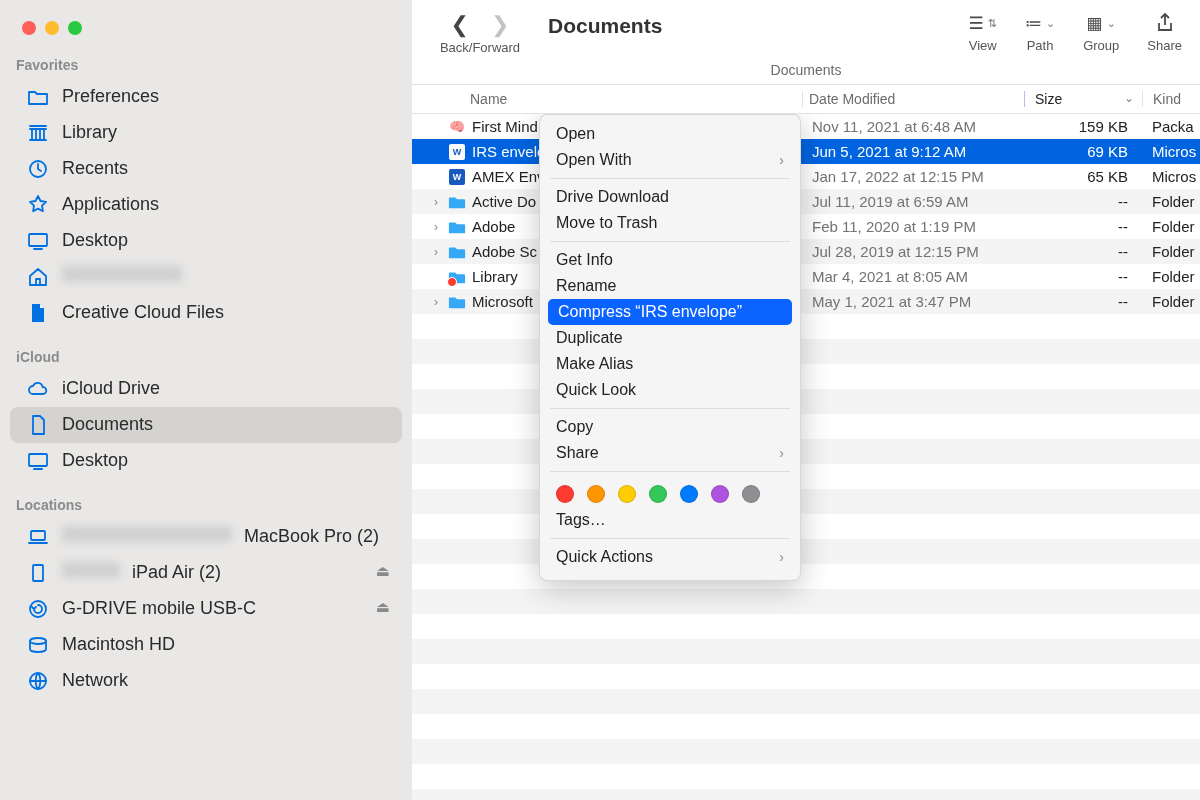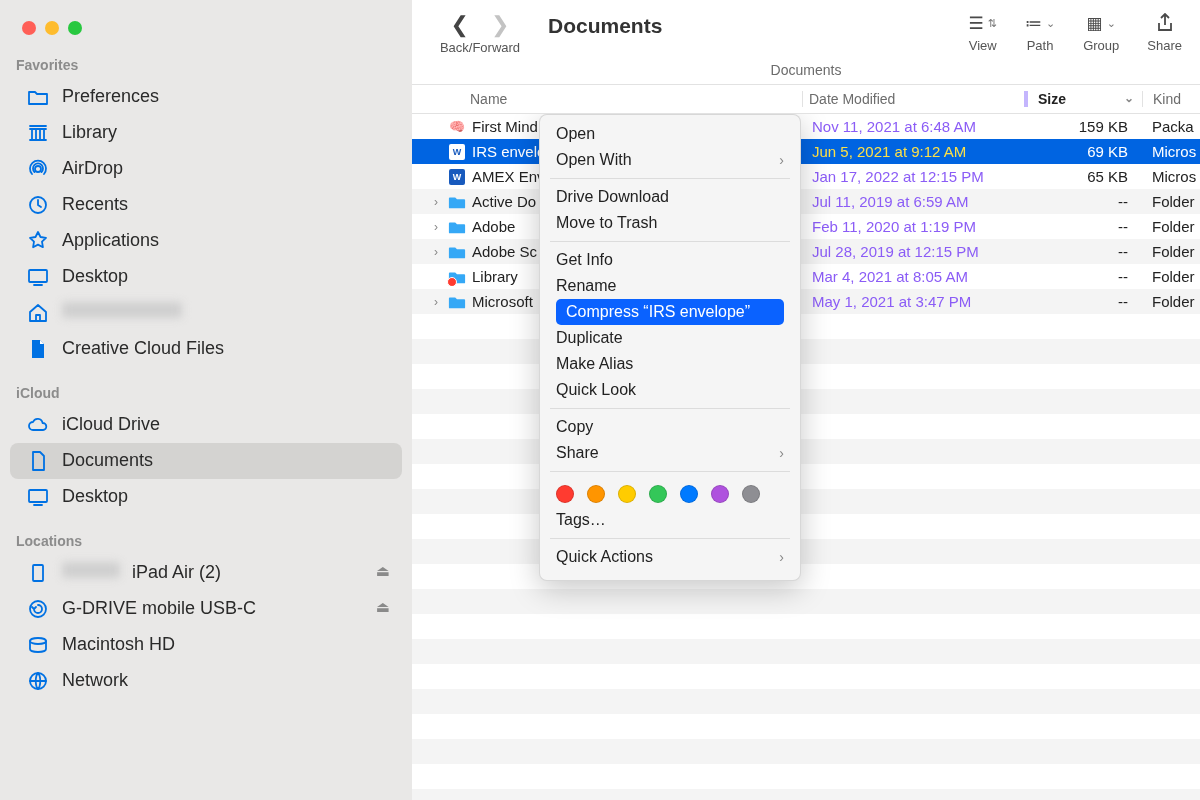--- a/index.html
+++ b/index.html
@@ -33,46 +33,46 @@
 .tb-item { display: flex; flex-direction: column; align-items: center; cursor: default; }
 .tb-item .tb-ico { height: 22px; font-size: 17px; color: #4a4a4a; display: flex; align-items: center; gap: 4px; }
 .tb-item .lbl { font-size: 13px; color: #555; margin-top: 4px; }
 .tb-chev { font-size: 11px; color: #777; }
 
 .pathbar { text-align: center; font-size: 14px; color: #6b6b6b; padding: 2px 0 6px; }
 
 .headers { height: 30px; display: flex; align-items: center; border-top: 1px solid #e2e2e2; border-bottom: 1px solid #e2e2e2; font-size: 14px; color: #6c6c6c; }
 .h-name { width: 390px; padding-left: 58px; }
 .h-date { width: 222px; border-left: 1px solid #e2e2e2; padding-left: 6px; }
-.h-size { width: 118px; border-left: 4px solid #c4b5fd; padding-left: 10px; font-weight: 700; color: #222; position: relative; }
+.h-size { width: 118px; border-left: 1px solid #c4b5fd; padding-left: 10px; font-weight: 400; color: #222; position: relative; }
 .h-size .sort { position: absolute; right: 8px; color: #888; font-size: 12px; }
 .h-kind { flex: 1; border-left: 1px solid #e2e2e2; padding-left: 10px; }
 
 .filelist { flex: 1; position: relative; overflow: hidden; }
 .row { height: 25px; display: flex; align-items: center; font-size: 15px; }
 .row:nth-child(even) { background: #f4f4f4; }
 .row.selected { background: #0064e1; color: #fff; }
-.row.selected .c-date { color: #fde047; }
+.row.selected .c-date { color: #ffffff; }
 .c-name { width: 390px; display: flex; align-items: center; padding-left: 18px; gap: 6px; white-space: nowrap; overflow: hidden; }
 .disclosure { width: 12px; color: #888; font-size: 12px; flex: 0 0 12px; text-align: center; }
 .file-ico { width: 18px; height: 18px; display: flex; align-items: center; justify-content: center; flex: 0 0 18px; }
 .folder-svg { fill: #35a8f6; }
 .doc-w { background: #185abd; color: #fff; font-size: 9px; font-weight: 700; border-radius: 2px; width: 16px; height: 16px; display: flex; align-items: center; justify-content: center; }
 .row.selected .doc-w { background: #fff; color: #185abd; }
 .badge-dot { position: relative; }
 .badge-dot::after { content: ""; position: absolute; width: 8px; height: 8px; background: #ff3b30; border-radius: 50%; bottom: -1px; left: -1px; border:1px solid #fff;}
-.c-date { width: 222px; color: #8b5cf6; padding-left: 10px; white-space: nowrap; overflow: hidden; }
+.c-date { width: 222px; color: #737373; padding-left: 10px; white-space: nowrap; overflow: hidden; }
 .c-size { width: 118px; text-align: right; padding-right: 14px; }
 .c-kind { flex: 1; padding-left: 10px; white-space: nowrap; overflow: hidden; }
 .empty-row { height: 25px; }
 .empty-row:nth-child(even) { background: #f4f4f4; }
 
 .ctx-menu { position: absolute; left: 127px; top: 0px; width: 262px; background: #f5f5f5; border: 1px solid rgba(0,0,0,0.12); border-radius: 8px; box-shadow: 0 8px 30px rgba(0,0,0,0.22); padding: 6px 0 10px; z-index: 50; }
 .ctx-item { padding: 4px 16px; font-size: 16px; color: #222; display: flex; align-items: center; justify-content: space-between; }
-.ctx-item.hover { background: #0a62ff; color: #fff; margin: 0 16px; border-radius: 5px; padding: 4px 10px; }
+.ctx-item.hover { background: #0a62ff; color: #fff; margin: 0 8px; border-radius: 5px; padding: 4px 10px; }
 .ctx-item .chev { color: #888; font-size: 14px; }
 .ctx-sep { height: 1px; background: #dcdcdc; margin: 5px 10px; }
 .tag-row { display: flex; gap: 13px; padding: 8px 16px 4px; }
 .tag-dot { width: 18px; height: 18px; border-radius: 50%; border: 1px solid rgba(0,0,0,0.14); }
 
 svg { display: block; }
 </style>
 </head>
 <body>
 
@@ -97,29 +97,20 @@
         <span class="sb-icon">
           <svg width="22" height="22" viewBox="0 0 22 22">
             <path fill="none" stroke="#0071e3" stroke-width="1.8" stroke-linecap="round" stroke-linejoin="round" d="M3 4h16M3 7h16M5 7v11M9 7v11M13 7v11M17 7v11M3 18h16"></path>
           </svg>
         </span>
         <span>Library</span>
       </div>
       <div class="sb-item">
         <span class="sb-icon">
           <svg width="22" height="22" viewBox="0 0 22 22">
-            <circle fill="none" stroke="#0071e3" stroke-width="1.8" stroke-linecap="round" stroke-linejoin="round" cx="11" cy="11" r="3"></circle>
-            <path fill="none" stroke="#0071e3" stroke-width="1.8" stroke-linecap="round" stroke-linejoin="round" d="M5 16a8 8 0 1 1 12 0M7.5 14a5 5 0 1 1 7 0"></path>
-          </svg>
-        </span>
-        <span>AirDrop</span>
-      </div>
-      <div class="sb-item">
-        <span class="sb-icon">
-          <svg width="22" height="22" viewBox="0 0 22 22">
             <circle fill="none" stroke="#0071e3" stroke-width="1.8" stroke-linecap="round" stroke-linejoin="round" cx="11" cy="11" r="8"></circle>
             <path fill="none" stroke="#0071e3" stroke-width="1.8" stroke-linecap="round" stroke-linejoin="round" d="M11 6v5l3 2"></path>
           </svg>
         </span>
         <span>Recents</span>
       </div>
       <div class="sb-item">
         <span class="sb-icon">
           <svg width="22" height="22" viewBox="0 0 22 22">
             <path fill="none" stroke="#0071e3" stroke-width="1.8" stroke-linecap="round" stroke-linejoin="round" d="M11 2l2.5 5 5.5.8-4 3.9.9 5.5L11 14.6 6.1 17.2l.9-5.5-4-3.9L8.5 7z"></path>
@@ -179,20 +170,30 @@
             <rect fill="none" stroke="#0071e3" stroke-width="1.8" stroke-linecap="round" stroke-linejoin="round" x="2" y="4" width="18" height="12" rx="1"></rect>
             <path fill="none" stroke="#0071e3" stroke-width="1.8" stroke-linecap="round" stroke-linejoin="round" d="M7 19h8"></path>
           </svg>
         </span>
         <span>Desktop</span>
       </div>
     </div>
 
   <div class="sec-label" style="padding-top:18px">Locations</div>
   <div id="sb-loc">
+      <div class="sb-item">
+        <span class="sb-icon">
+          <svg width="22" height="22" viewBox="0 0 22 22">
+            <rect fill="none" stroke="#0071e3" stroke-width="1.8" stroke-linecap="round" stroke-linejoin="round" x="4" y="5" width="14" height="9" rx="1"></rect>
+            <path fill="none" stroke="#0071e3" stroke-width="1.8" stroke-linecap="round" stroke-linejoin="round" d="M2 17h18"></path>
+          </svg>
+        </span>
+        <span class="blur" style="width:170px"></span>
+        <span>MacBook Pro (2)</span>
+      </div>
       <div class="sb-item">
         <span class="sb-icon">
           <svg width="22" height="22" viewBox="0 0 22 22">
             <rect fill="none" stroke="#0071e3" stroke-width="1.8" stroke-linecap="round" stroke-linejoin="round" x="6" y="3" width="10" height="16" rx="1"></rect>
           </svg>
         </span>
         <span class="blur sm"></span>
         <span>iPad Air (2)</span>
         <span class="sb-trail eject">⏏</span>
       </div>

